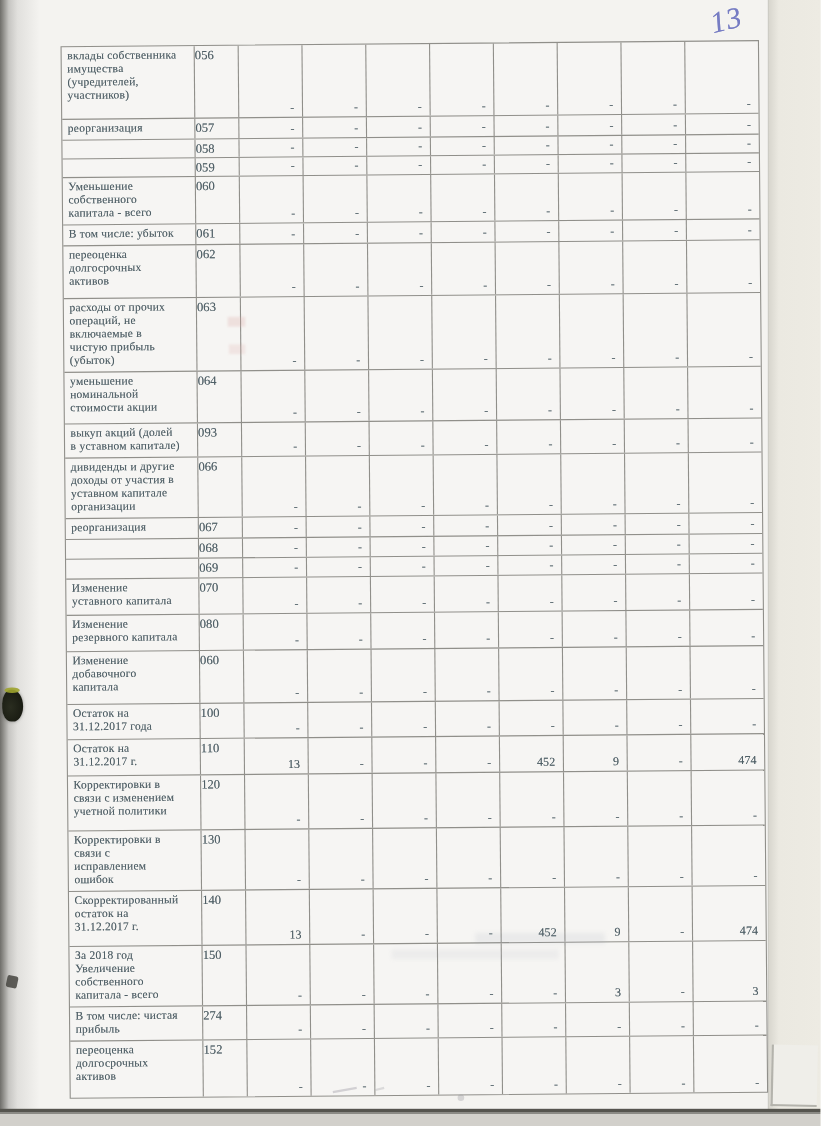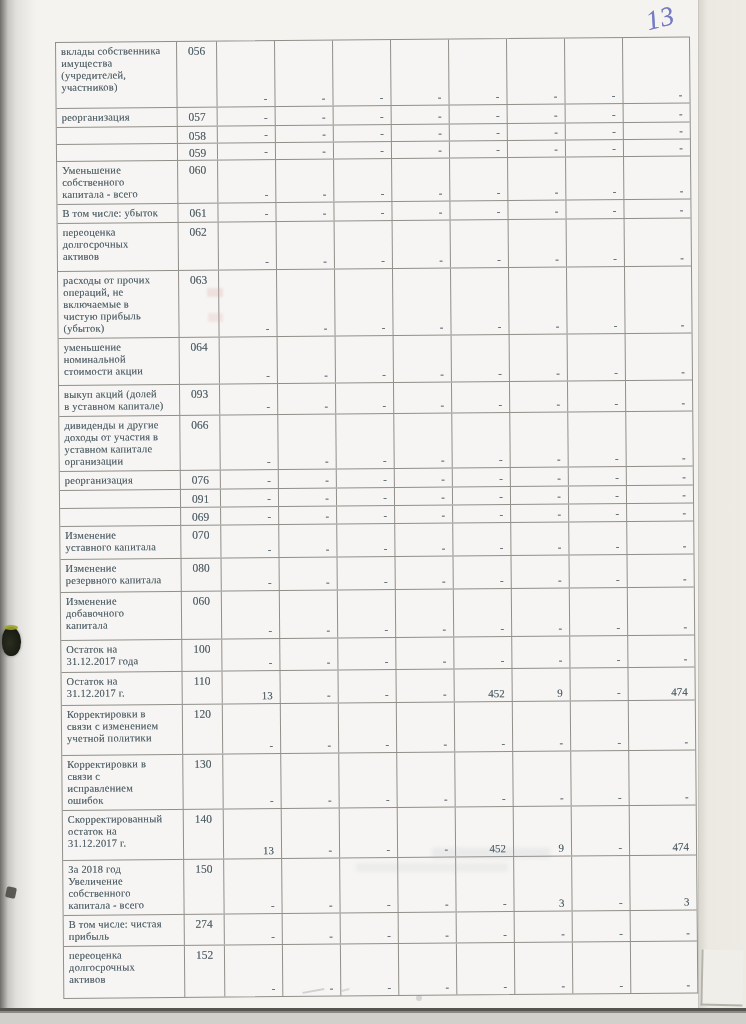--- a/index.html
+++ b/index.html
@@ -82,21 +82,21 @@
     border-right: 1px solid var(--line);
     color: var(--ink);
     text-shadow: 0 0 .5px rgba(79,95,102,.55);
   }
   .c:last-child { border-right: none; }
   .label {
     font-size: 10.5px; line-height: 12px; letter-spacing: .2px;
     padding: 3px 2px 3px 5px; white-space: pre-line;
   }
   .code {
-    font-size: 11.5px; padding-top: 3px; text-align: center;
+    font-size: 11.5px; padding-top: 3px; 
   }
   .val {
     display: flex; align-items: flex-end; justify-content: flex-end;
     padding: 0 7px 2px 0; font-size: 11px;
   }
 </style>
 </head>
 <body>
 
 <div class="strip-left"></div>
@@ -249,33 +249,33 @@
       <div class="c val">-</div>
       <div class="c val">-</div>
       <div class="c val">-</div>
       <div class="c val">-</div>
       <div class="c val">-</div>
       <div class="c val">-</div>
       <div class="c val">-</div>
     </div>
     <div class="row" style="min-height: 19px;">
       <div class="c label">реорганизация</div>
-      <div class="c code">076</div>
+      <div class="c code">067</div>
       <div class="c val">-</div>
       <div class="c val">-</div>
       <div class="c val">-</div>
       <div class="c val">-</div>
       <div class="c val">-</div>
       <div class="c val">-</div>
       <div class="c val">-</div>
       <div class="c val">-</div>
     </div>
     <div class="row" style="min-height: 18px;">
       <div class="c label"></div>
-      <div class="c code">091</div>
+      <div class="c code">068</div>
       <div class="c val">-</div>
       <div class="c val">-</div>
       <div class="c val">-</div>
       <div class="c val">-</div>
       <div class="c val">-</div>
       <div class="c val">-</div>
       <div class="c val">-</div>
       <div class="c val">-</div>
     </div>
     <div class="row" style="min-height: 18px;">

